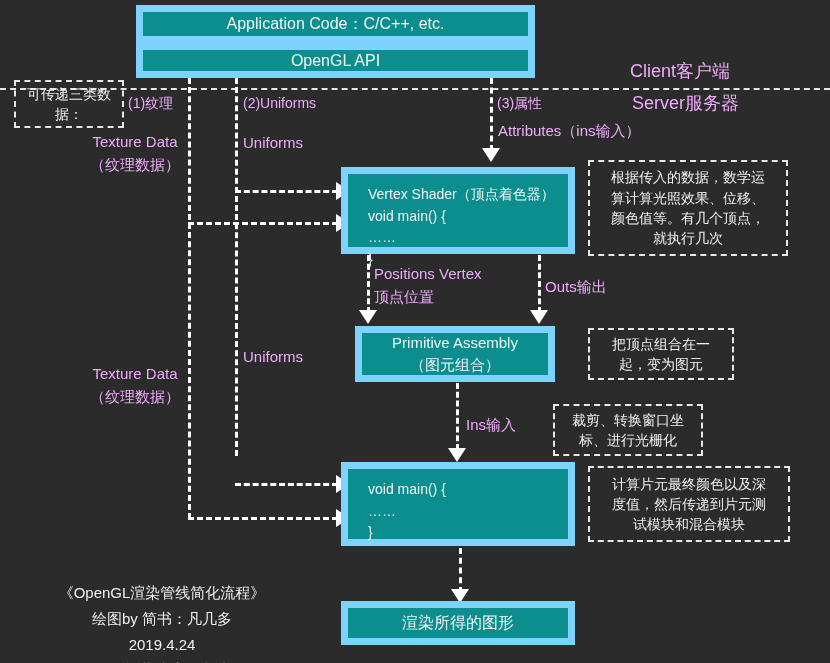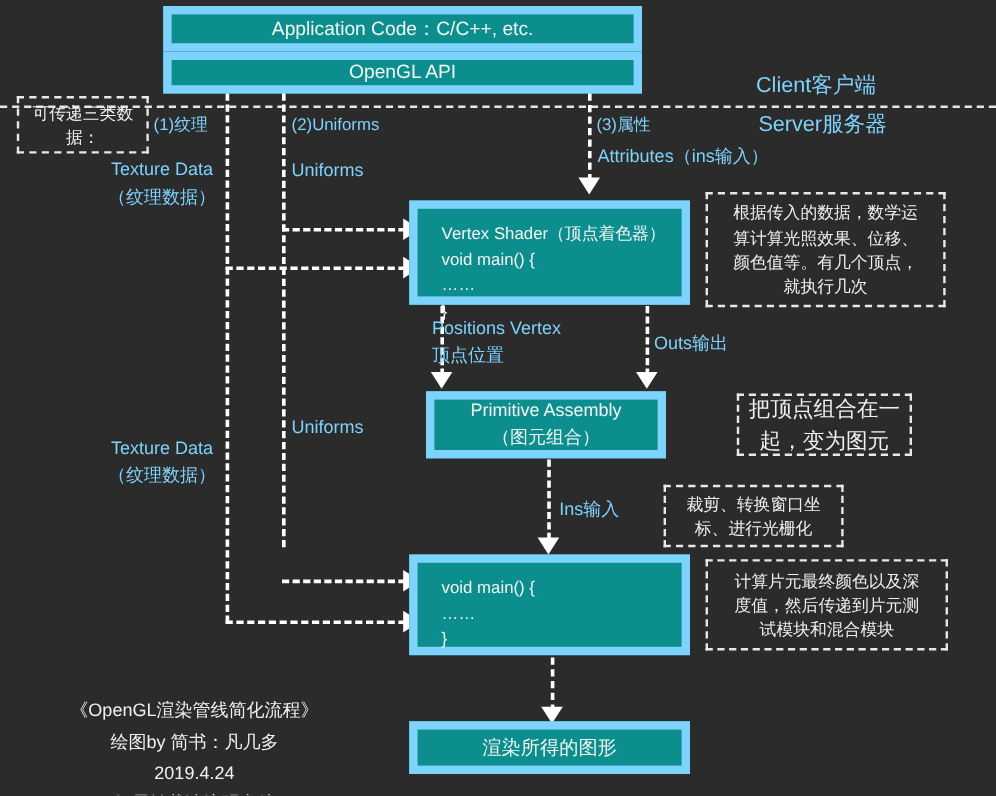--- a/index.html
+++ b/index.html
@@ -42,21 +42,21 @@
     color:#f0f0f0;
     display:flex;align-items:center;justify-content:center;
     text-align:center;
     line-height:1.45;
     padding:4px 6px;
   }
 
   
   .lbl{
     position:absolute;
-    color:#7dd3fc;
+    color:#f0abfc;
     white-space:pre;
     line-height:1.5;
   }
   .lbl.c{text-align:center;}
 
   
   .vline{
     position:absolute;
     width:0;
     border-left:3px dashed #ffffff;
@@ -160,33 +160,33 @@
 
   <div class="dashbox" style="left:588px;top:160px;width:200px;height:96px;font-size:14px;white-space:pre-line;">
     <span>根据传入的数据，数学运
 算计算光照效果、位移、
 颜色值等。有几个顶点，
 就执行几次</span>
   </div>
 
   <div class="vline" style="left:367px;top:255px;height:58px;"></div>
   <div class="arrow-d" style="left:359px;top:310px;"></div>
-  <div class="lbl" style="left:360px;top:263px;font-size:15px;white-space:pre-line;">Positions Vertex
+  <div class="lbl" style="left:374px;top:263px;font-size:15px;white-space:pre-line;">Positions Vertex
 顶点位置</div>
 
   <div class="vline" style="left:538px;top:255px;height:58px;"></div>
   <div class="arrow-d" style="left:530px;top:310px;"></div>
   <div class="lbl" style="left:545px;top:276px;font-size:15px;">Outs输出</div>
 
   <div class="tealbox center" style="left:355px;top:326px;width:200px;height:56px;font-size:15px;line-height:1.5;">
     <span class="ln">Primitive Assembly</span>
     <span class="ln">（图元组合）</span>
   </div>
 
-  <div class="dashbox" style="left:614px;top:328px;width:146px;height:52px;font-size:18px;white-space:pre-line;">
+  <div class="dashbox" style="left:588px;top:328px;width:146px;height:52px;font-size:14px;white-space:pre-line;">
     <span>把顶点组合在一
 起，变为图元</span>
   </div>
 
   <div class="dashbox" style="left:553px;top:404px;width:150px;height:52px;font-size:14px;white-space:pre-line;">
     <span>裁剪、转换窗口坐
 标、进行光栅化</span>
   </div>
 
   <div class="vline" style="left:456px;top:383px;height:67px;"></div>

